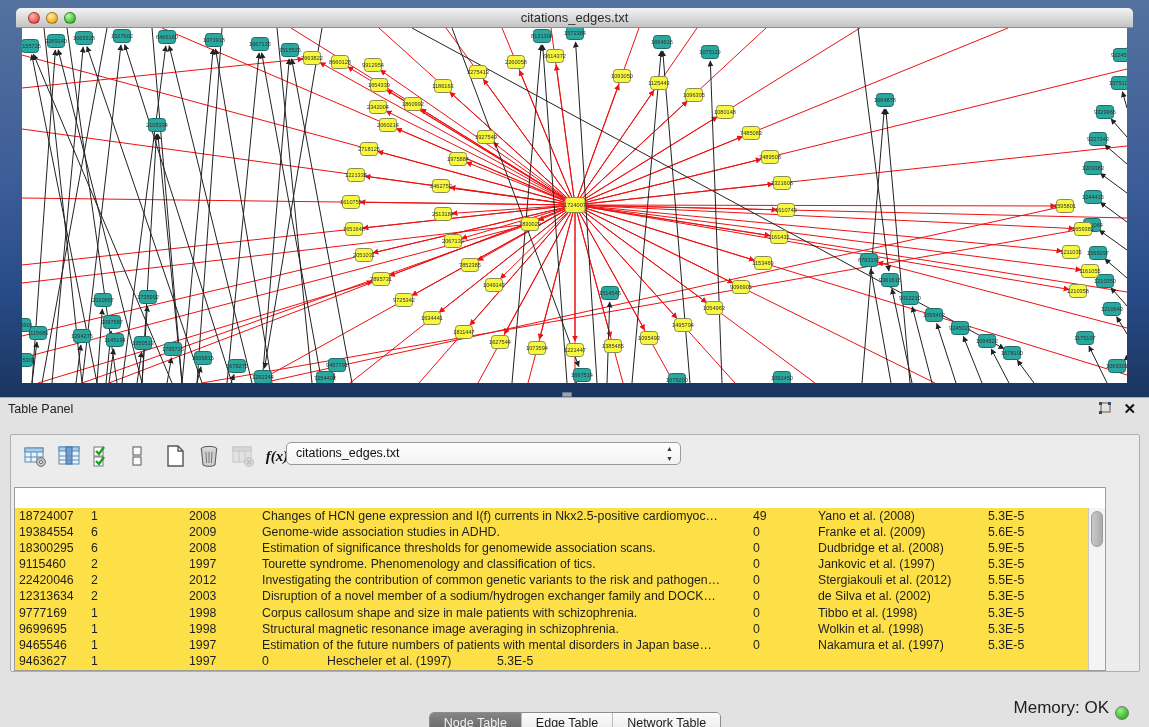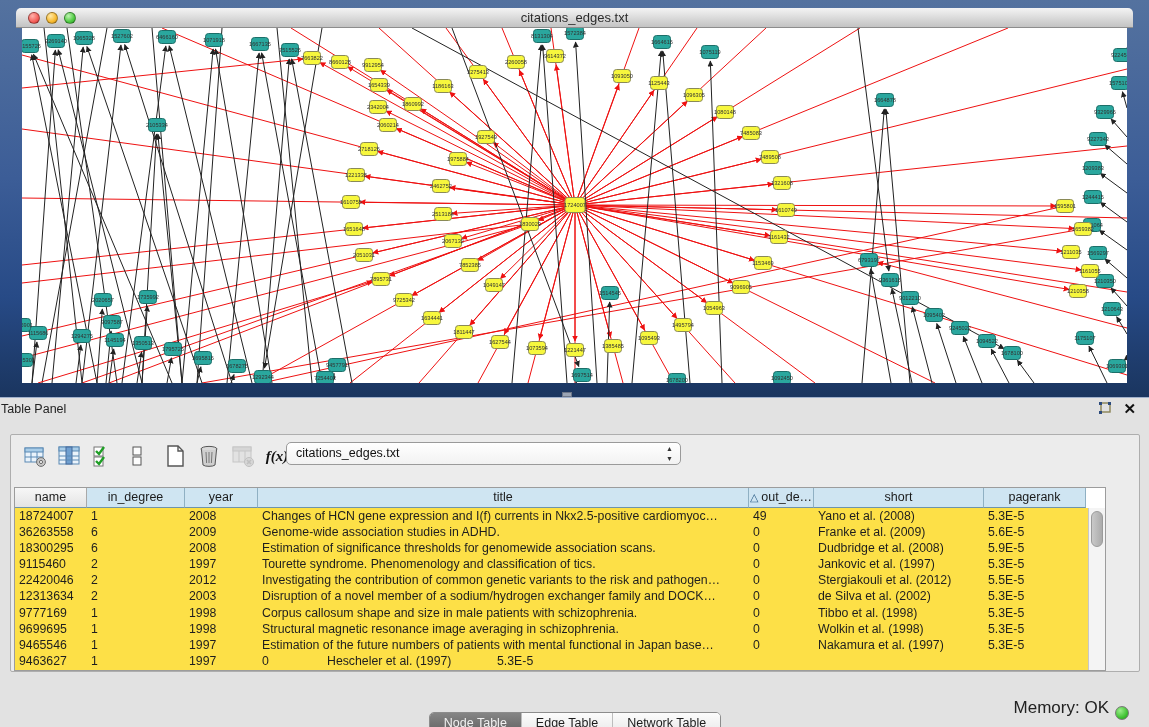--- a/index.html
+++ b/index.html
@@ -21,21 +21,21 @@
   .tl.yellow{background:radial-gradient(circle at 35% 30%,#ffe9a8,#f8ba2f 60%,#c98f1d);}
   .tl.green{background:radial-gradient(circle at 35% 30%,#c0f3b3,#4ecb41 60%,#2f9e2a);}
   .canvas{position:absolute;left:6px;top:20px;width:1105px;height:355px;background:#ffffff;overflow:hidden;}
   .canvas svg{display:block;}
   .splitter-handle{position:absolute;left:562px;top:392px;width:10px;height:5px;
                    background:#9aa4b4;border:1px solid #6c7688;}
   
   .table-panel{position:absolute;left:0;top:397px;width:1149px;height:330px;background:#e2e2e2;
                border-top:1px solid #9fb0cc;}
   .tp-header{position:absolute;left:0;top:0;width:100%;height:24px;font-size:12.5px;color:#222;}
-  .tp-title{position:absolute;left:1px;top:4px;}
+  .tp-title{position:absolute;left:8px;top:4px;}
   .tp-float{position:absolute;right:36px;top:3px;cursor:pointer;}
   .tp-close{position:absolute;right:13px;top:2px;font-size:15px;font-weight:bold;color:#111;cursor:pointer;}
   .tp-body{position:absolute;left:10px;top:36px;width:1130px;height:238px;
            background:#ececec;border:1px solid #aeaeae;border-radius:2px;}
   
   .toolbar{position:absolute;left:0;top:0;width:100%;height:44px;}
   .tbtn{position:absolute;top:7px;width:28px;height:28px;display:flex;align-items:center;
         justify-content:center;cursor:pointer;}
   .tbtn.disabled{opacity:.45;filter:grayscale(1);cursor:default;}
   .fx{font-family:"Liberation Serif",serif;font-style:italic;font-weight:bold;font-size:15px;color:#111;}
@@ -770,41 +770,32 @@
           </svg>
         </span>
         <span class="tbtn fx" style="left:252px">f(x)</span>
         <div class="combo">
           <span>citations_edges.txt</span>
           <span class="arrows">▲<br>▼</span>
         </div>
       </div>
 
       <div class="tablewrap">
-        <div class="thead" id="thead">
-            <div class="hcell graybg" style="width: 72px;">name</div>
-            <div class="hcell" style="width: 98px;">in_degree</div>
-            <div class="hcell" style="width: 73px;">year</div>
-            <div class="hcell" style="width: 491px;">title</div>
-            <div class="hcell" style="width: 65px;"><span class="sorttri">△</span>out_de…</div>
-            <div class="hcell" style="width: 170px;">short</div>
-            <div class="hcell" style="width: 102px;">pagerank</div>
-          </div>
         <div class="tbody" id="tbody">
             <div class="trow">
               <div class="tcell al" style="width: 72px;">18724007</div>
               <div class="tcell al" style="width: 98px;">1</div>
               <div class="tcell al" style="width: 73px;">2008</div>
               <div class="tcell al" style="width: 491px;">Changes of HCN gene expression and I(f) currents in Nkx2.5-positive cardiomyoc…</div>
               <div class="tcell al" style="width: 65px;">49</div>
               <div class="tcell ac" style="width: 170px;">Yano et al. (2008)</div>
               <div class="tcell ac" style="width: 102px;">5.3E-5</div>
             </div>
             <div class="trow">
-              <div class="tcell al" style="width: 72px;">36263558</div>
+              <div class="tcell al" style="width: 72px;">19384554</div>
               <div class="tcell al" style="width: 98px;">6</div>
               <div class="tcell al" style="width: 73px;">2009</div>
               <div class="tcell al" style="width: 491px;">Genome-wide association studies in ADHD.</div>
               <div class="tcell al" style="width: 65px;">0</div>
               <div class="tcell ac" style="width: 170px;">Franke et al. (2009)</div>
               <div class="tcell ac" style="width: 102px;">5.6E-5</div>
             </div>
             <div class="trow">
               <div class="tcell al" style="width: 72px;">18300295</div>
               <div class="tcell al" style="width: 98px;">6</div>
@@ -856,21 +847,21 @@
               <div class="tcell al" style="width: 73px;">1998</div>
               <div class="tcell al" style="width: 491px;">Structural magnetic resonance image averaging in schizophrenia.</div>
               <div class="tcell al" style="width: 65px;">0</div>
               <div class="tcell ac" style="width: 170px;">Wolkin et al. (1998)</div>
               <div class="tcell ac" style="width: 102px;">5.3E-5</div>
             </div>
             <div class="trow">
               <div class="tcell al" style="width: 72px;">9465546</div>
               <div class="tcell al" style="width: 98px;">1</div>
               <div class="tcell al" style="width: 73px;">1997</div>
-              <div class="tcell al" style="width: 491px;">Estimation of the future numbers of patients with mental functional in Japan base…</div>
+              <div class="tcell al" style="width: 491px;">Estimation of the future numbers of patients with mental disorders in Japan base…</div>
               <div class="tcell al" style="width: 65px;">0</div>
               <div class="tcell ac" style="width: 170px;">Nakamura et al. (1997)</div>
               <div class="tcell ac" style="width: 102px;">5.3E-5</div>
             </div>
             <div class="trow">
               <div class="tcell al" style="width: 72px;">9463627</div>
               <div class="tcell al" style="width: 98px;">1</div>
               <div class="tcell al" style="width: 73px;">1997</div>
               <div class="tcell al" style="width: 65px;">0</div>
               <div class="tcell ac" style="width: 170px;">Hescheler et al. (1997)</div>

